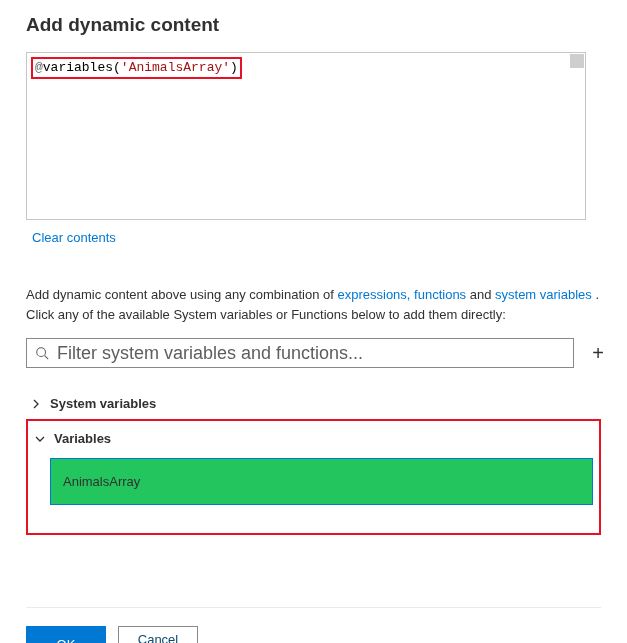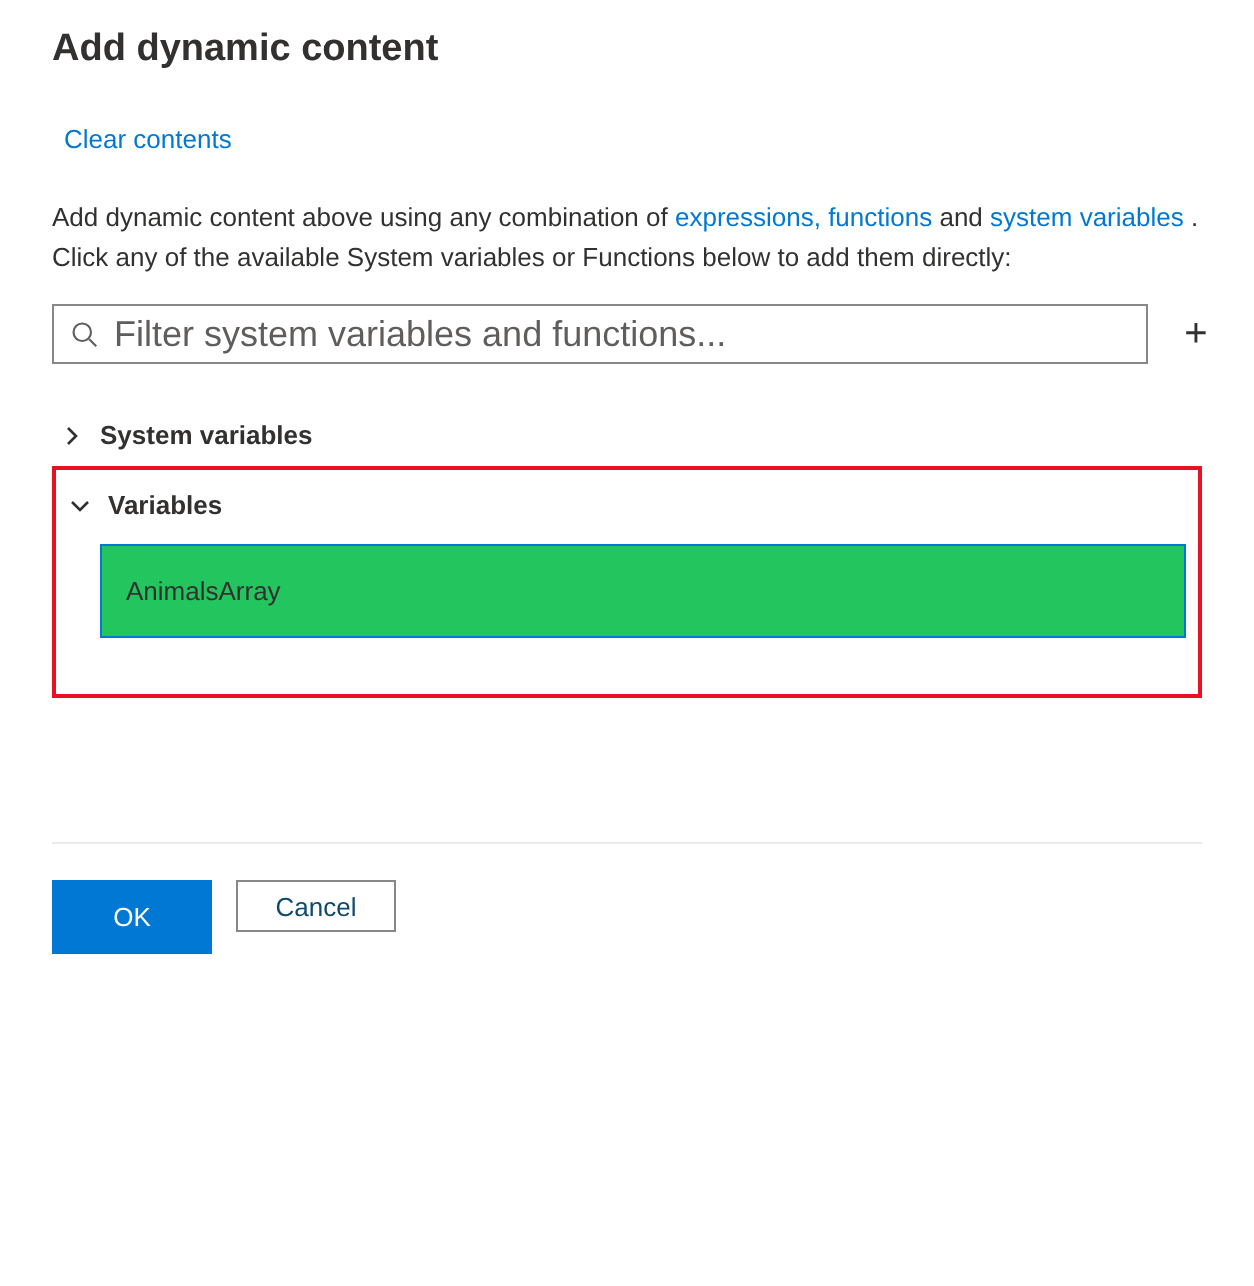--- a/index.html
+++ b/index.html
@@ -52,21 +52,21 @@
   .clear-link {
     color: #0078d4;
     font-size: 13px;
     cursor: pointer;
     margin: 10px 0 0 6px;
     display: inline-block;
   }
   .hint {
     font-size: 13px;
     color: #323130;
-    margin: 22px 0 14px 0;
+    margin: 40px 0 14px 0;
     line-height: 1.5;
     max-width: 580px;
   }
   .hint a { color: #0078d4; text-decoration: none; }
   .filter-row {
     display: flex;
     align-items: center;
     gap: 14px;
     width: 582px;
   }
@@ -165,20 +165,26 @@
     font-family: inherit;
   }
 </style>
 </head>
 <body>
 
 <div class="wrap">
 
   <div class="title">Add dynamic content</div>
 
+  <div class="expr-box">
+    <span class="expr-hl">
+      <span class="tok-at">@</span><span class="tok-fn">variables</span><span class="tok-par">(</span><span class="tok-str">'AnimalsArray'</span><span class="tok-par">)</span>
+    </span>
+    <div class="expr-sb"></div>
+  </div>
 
   <span class="clear-link">Clear contents</span>
 
   <p class="hint">
     <span>Add dynamic content above using any combination of </span><a href="#">expressions, functions</a><span> and </span><a href="#">system variables</a><span> . Click any of the available System variables or Functions below to add them directly:</span>
   </p>
 
   <div class="filter-row">
     <div class="filter-box">
       <svg class="search-ic" viewBox="0 0 16 16" fill="none" stroke="currentColor" stroke-width="1.2">

